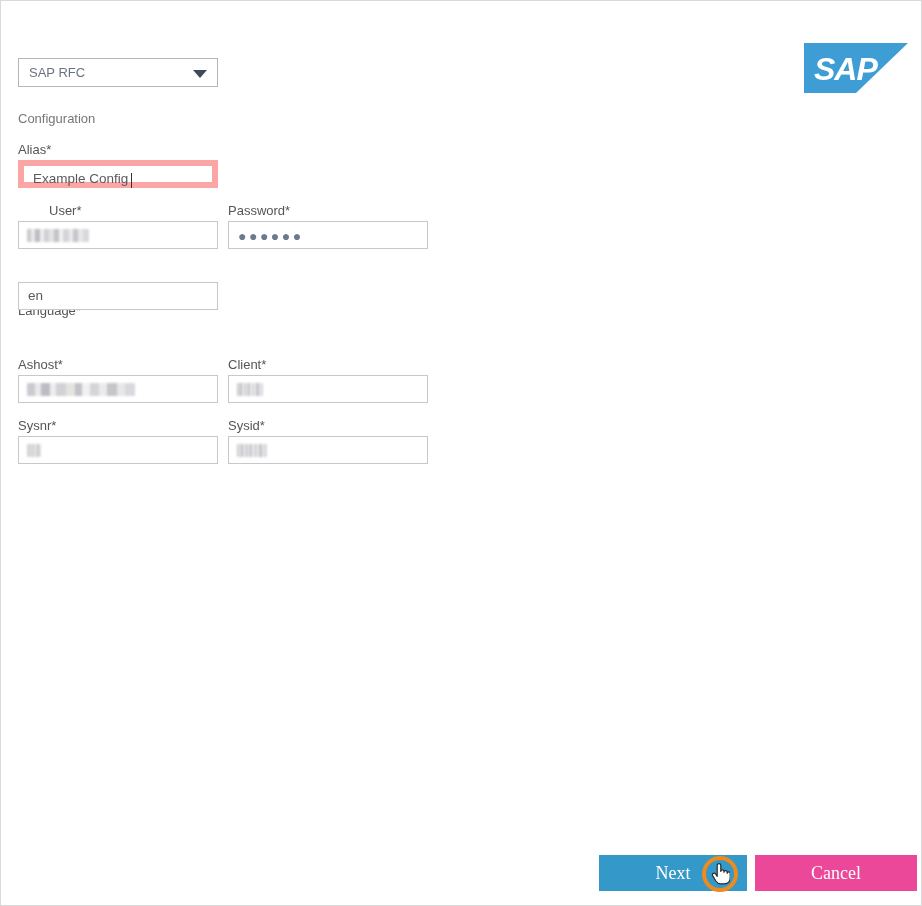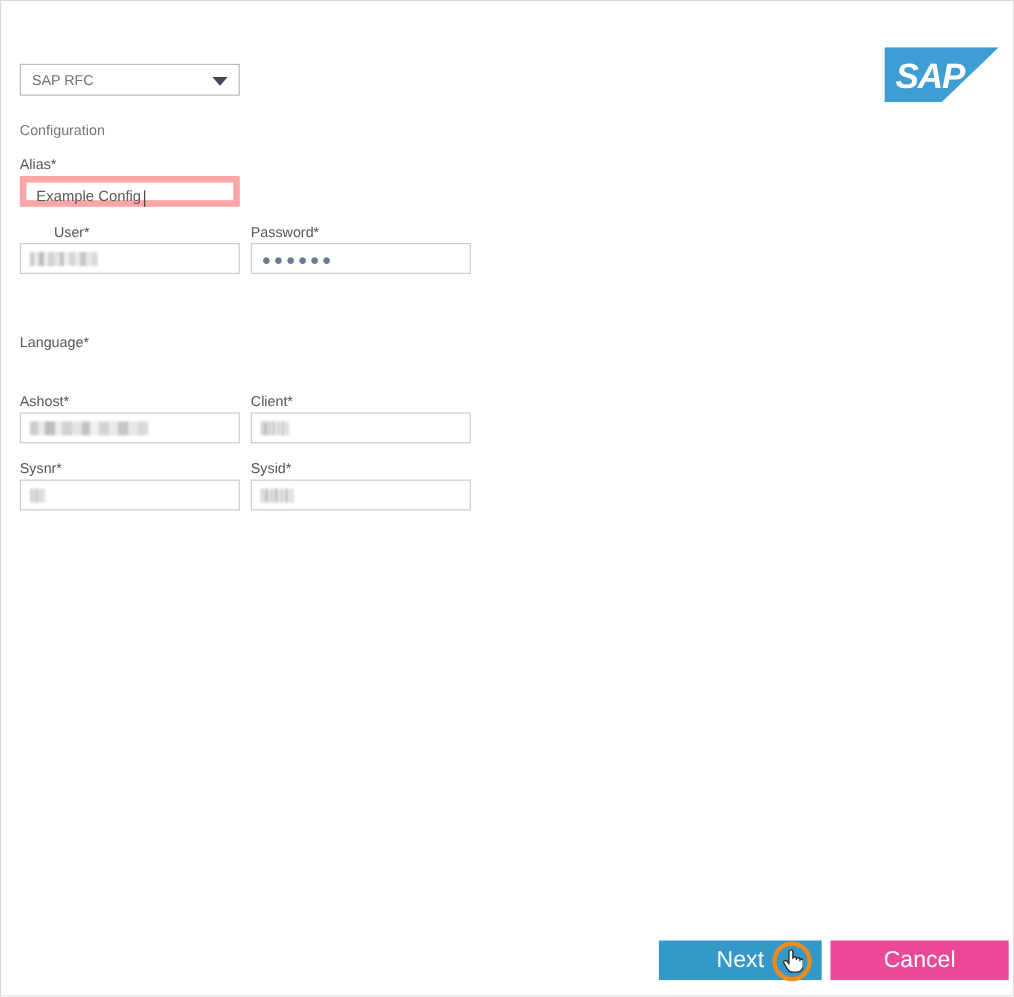--- a/index.html
+++ b/index.html
@@ -147,22 +147,22 @@
     letter-spacing: 2.5px;
     color: #6b7a8c;
     line-height: 18px;
   }
 
   
   .btn {
     position: absolute;
     height: 36px;
     border: none;
-    font-family: Liberation Sans, sans-serif;
-    font-size: 21px;
+    font-family: Liberation Serif, serif;
+    font-size: 18px;
     color: #ffffff;
     cursor: pointer;
     display: flex;
     align-items: center;
     justify-content: center;
   }
   .btn-next   { left: 598px; top: 854px; width: 148px; background: #3498c8; }
   .btn-cancel { left: 754px; top: 854px; width: 162px; background: #ec4899; }
 
   
@@ -220,20 +220,23 @@
   <div class="field-box" style="left:17px; top:220px; width:200px;">
     <span class="redacted" style="width:62px;"></span>
   </div>
 
   <div class="field-label" style="left:227px; top:202px;">Password*</div>
   <div class="field-box" style="left:227px; top:220px; width:200px;">
     <span class="pw-dots">●●●●●●</span>
   </div>
 
   <div class="field-label" style="left:17px; top:263px;margin-top:39px;">Language*</div>
+  <div class="field-box" style="left:17px; top:281px; width:200px;">
+    <span class="field-text">en</span>
+  </div>
 
   <div class="field-label" style="left:17px; top:356px;">Ashost*</div>
   <div class="field-box" style="left:17px; top:374px; width:200px;">
     <span class="redacted" style="width:108px;"></span>
   </div>
 
   <div class="field-label" style="left:227px; top:356px;">Client*</div>
   <div class="field-box" style="left:227px; top:374px; width:200px;">
     <span class="redacted" style="width:26px;"></span>
   </div>

